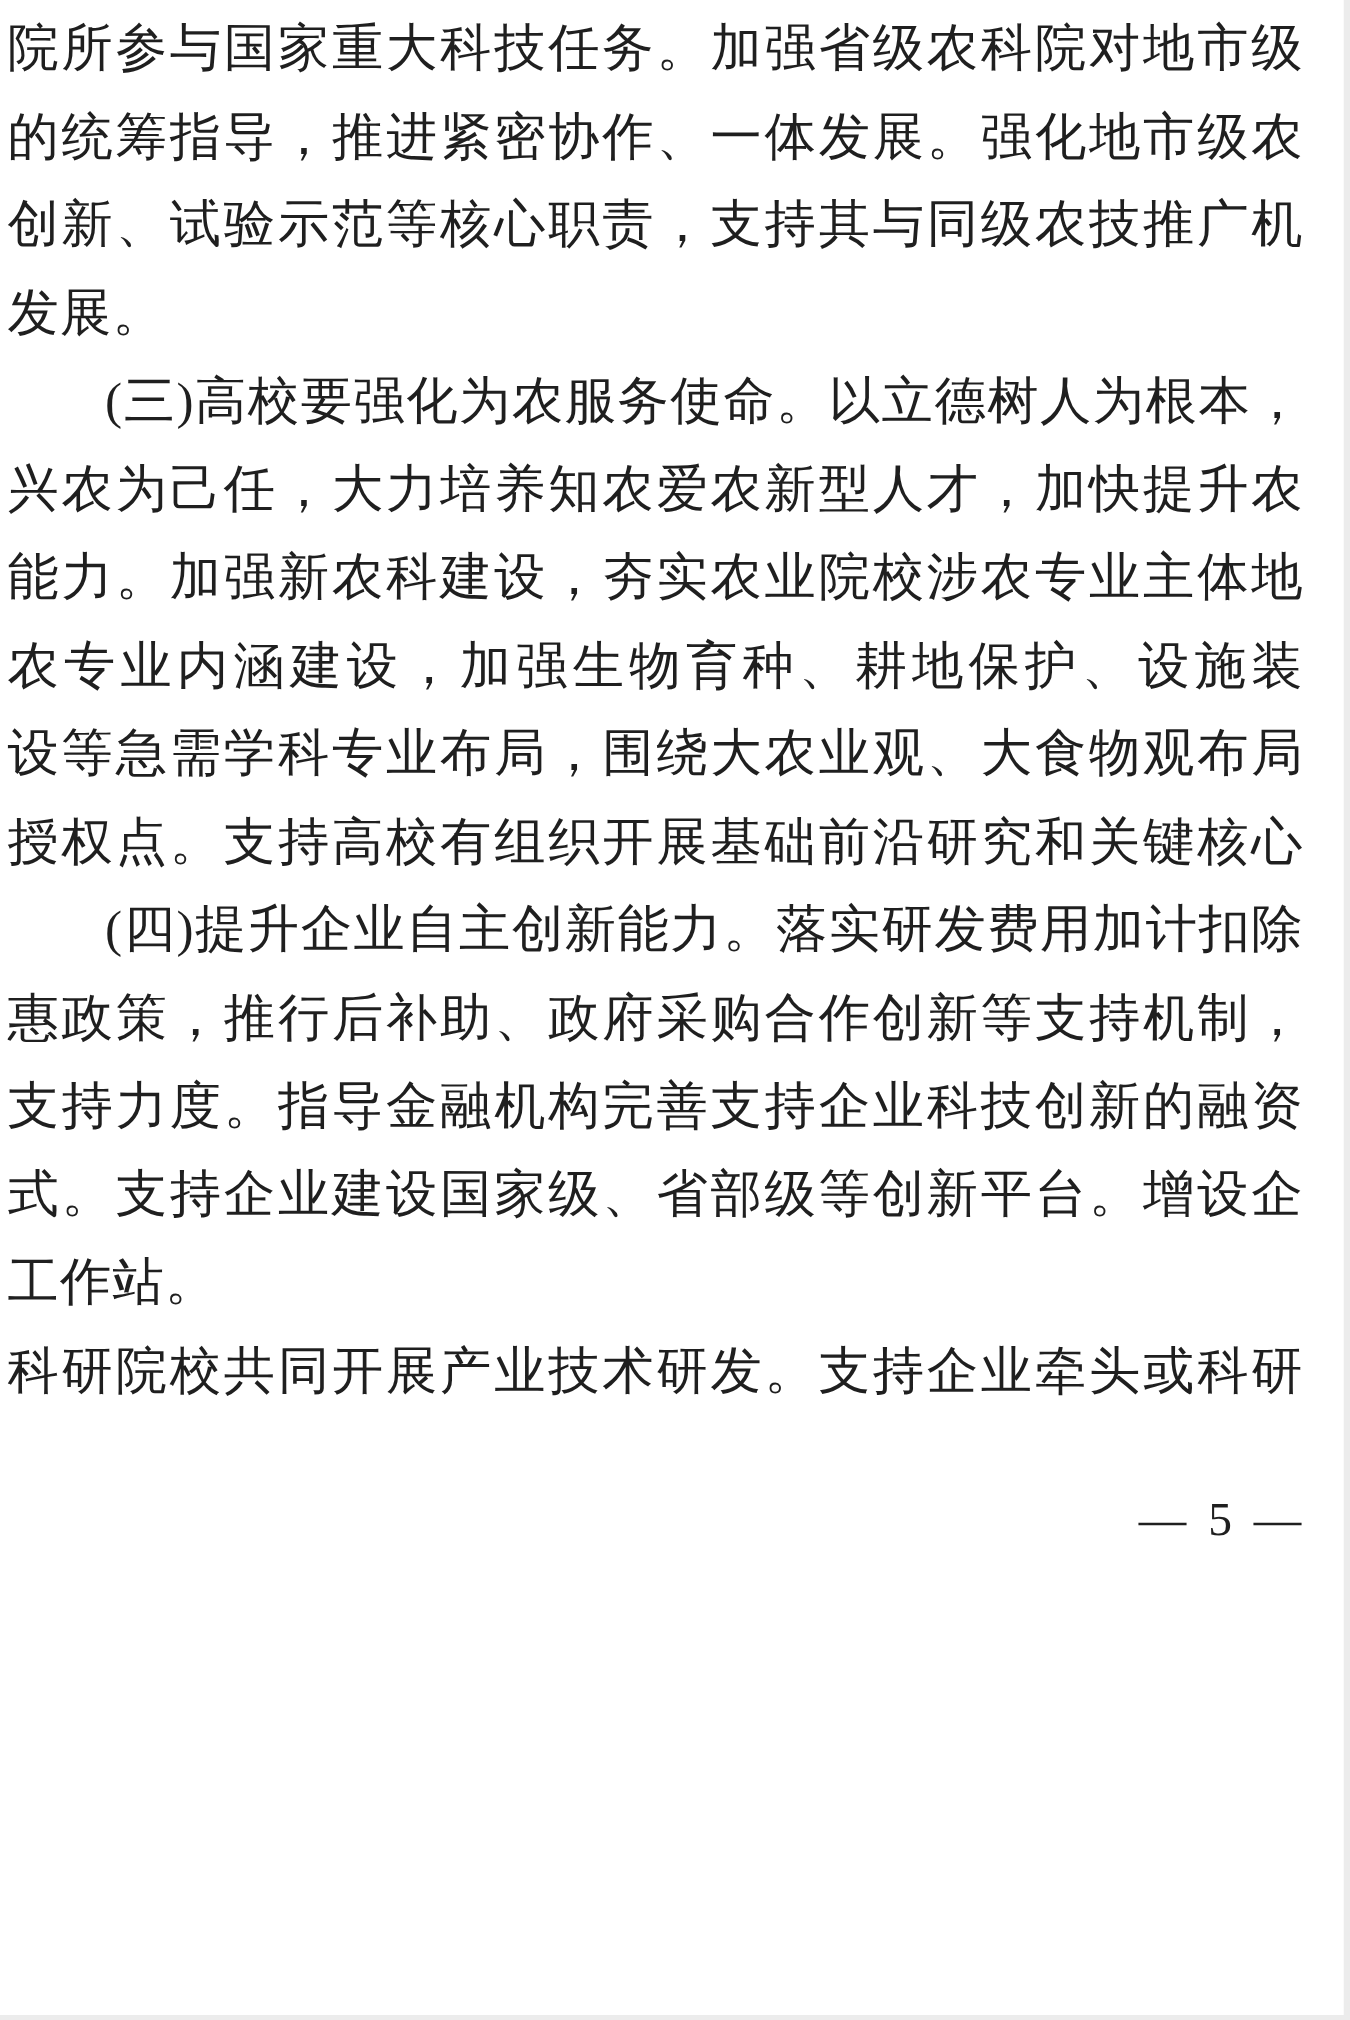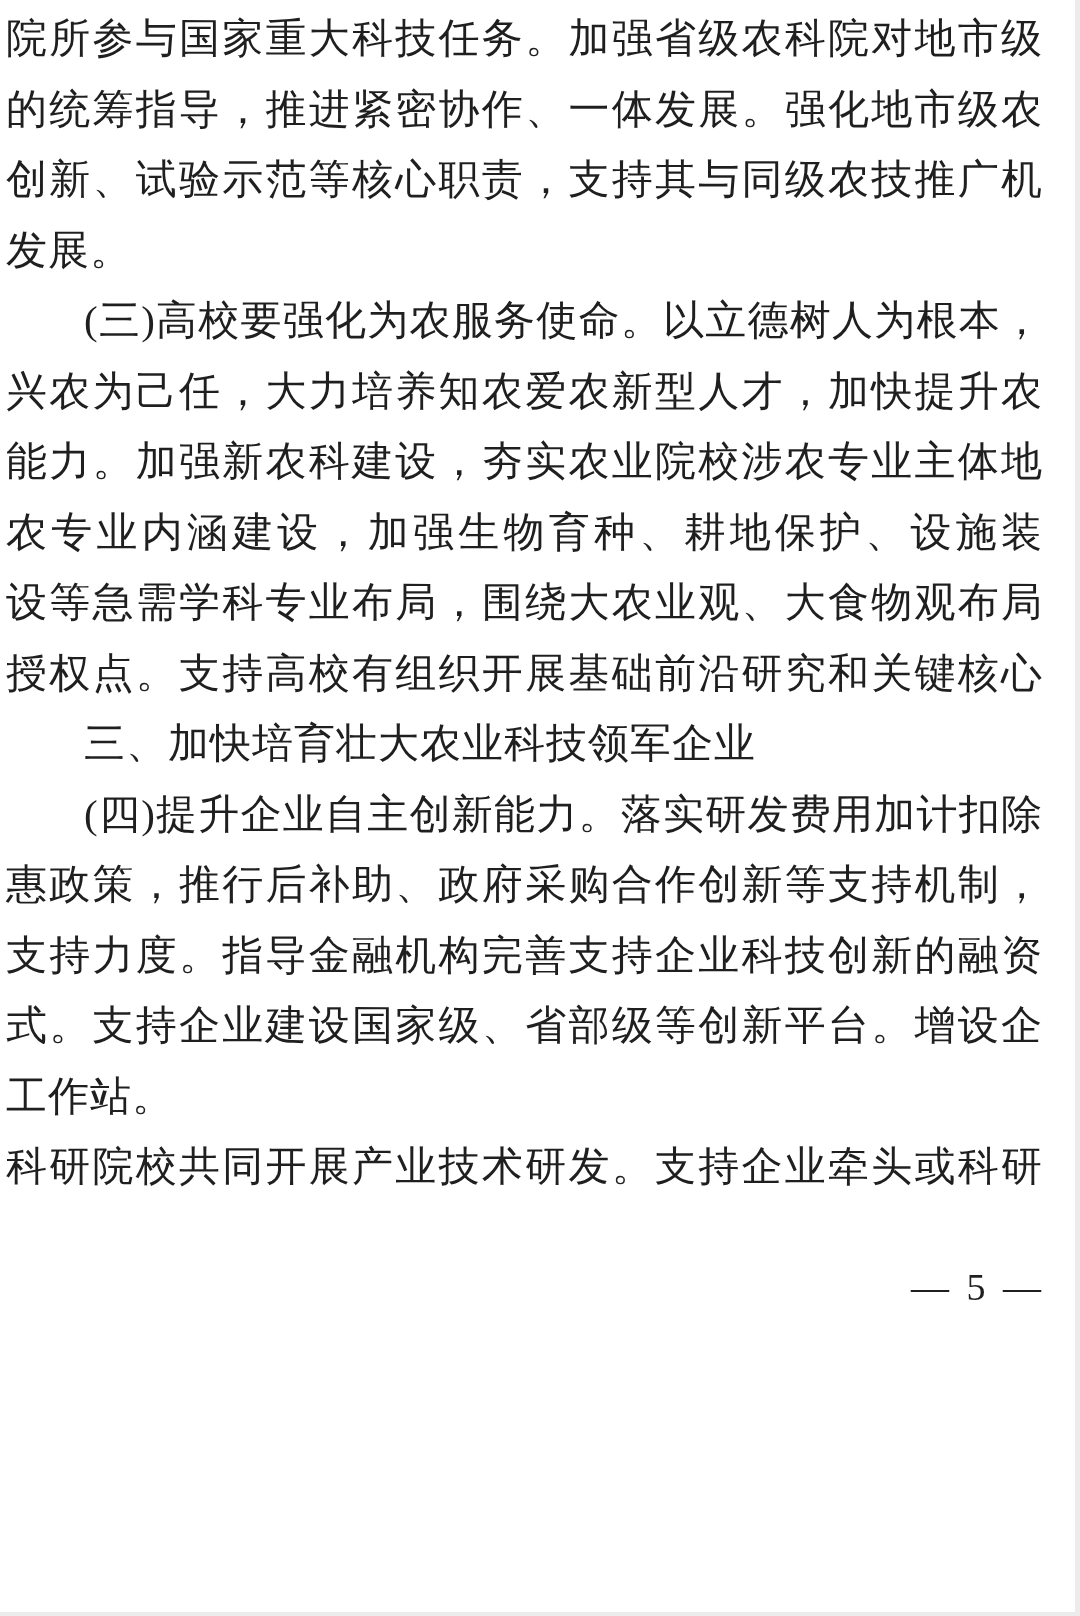--- a/index.html
+++ b/index.html
@@ -62,21 +62,20 @@
     <div class="ln full"><span class="b"></span><span>创新、试验示范等核心职责，支持其与同级农技推广机构融合</span></div>
     <div class="ln endp"><span class="b"></span><span>发展。</span></div>
 
     <div class="ln full indent"><span class="b">(三)高校要强化为农服务使命。</span><span>以立德树人为根本，以强农</span></div>
     <div class="ln full"><span class="b"></span><span>兴农为己任，大力培养知农爱农新型人才，加快提升农业科技创新</span></div>
     <div class="ln full"><span class="b"></span><span>能力。加强新农科建设，夯实农业院校涉农专业主体地位，强化涉</span></div>
     <div class="ln full"><span class="b"></span><span>农专业内涵建设，加强生物育种、耕地保护、设施装备、乡村规划建</span></div>
     <div class="ln full"><span class="b"></span><span>设等急需学科专业布局，围绕大农业观、大食物观布局新兴涉农学</span></div>
     <div class="ln full"><span class="b"></span><span>授权点。支持高校有组织开展基础前沿研究和关键核心技术创</span></div>
 
-    <div class="ln endp indent"><span class="b">三、加快培育壮大农业科技领军企业</span><span></span></div>
 
     <div class="ln full indent"><span class="b">(四)提升企业自主创新能力。</span><span>落实研发费用加计扣除等优</span></div>
     <div class="ln full"><span class="b"></span><span>惠政策，推行后补助、政府采购合作创新等支持机制，推进企业设</span></div>
     <div class="ln full"><span class="b"></span><span>支持力度。指导金融机构完善支持企业科技创新的融资服务模</span></div>
     <div class="ln full"><span class="b"></span><span>式。支持企业建设国家级、省部级等创新平台。增设企业博士后</span></div>
     <div class="ln endp"><span class="b"></span><span>工作站。</span></div>
 
     <div class="ln full"><span class="b"></span><span>科研院校共同开展产业技术研发。支持企业牵头或科研院校会同</span></div>
 
   </main>

